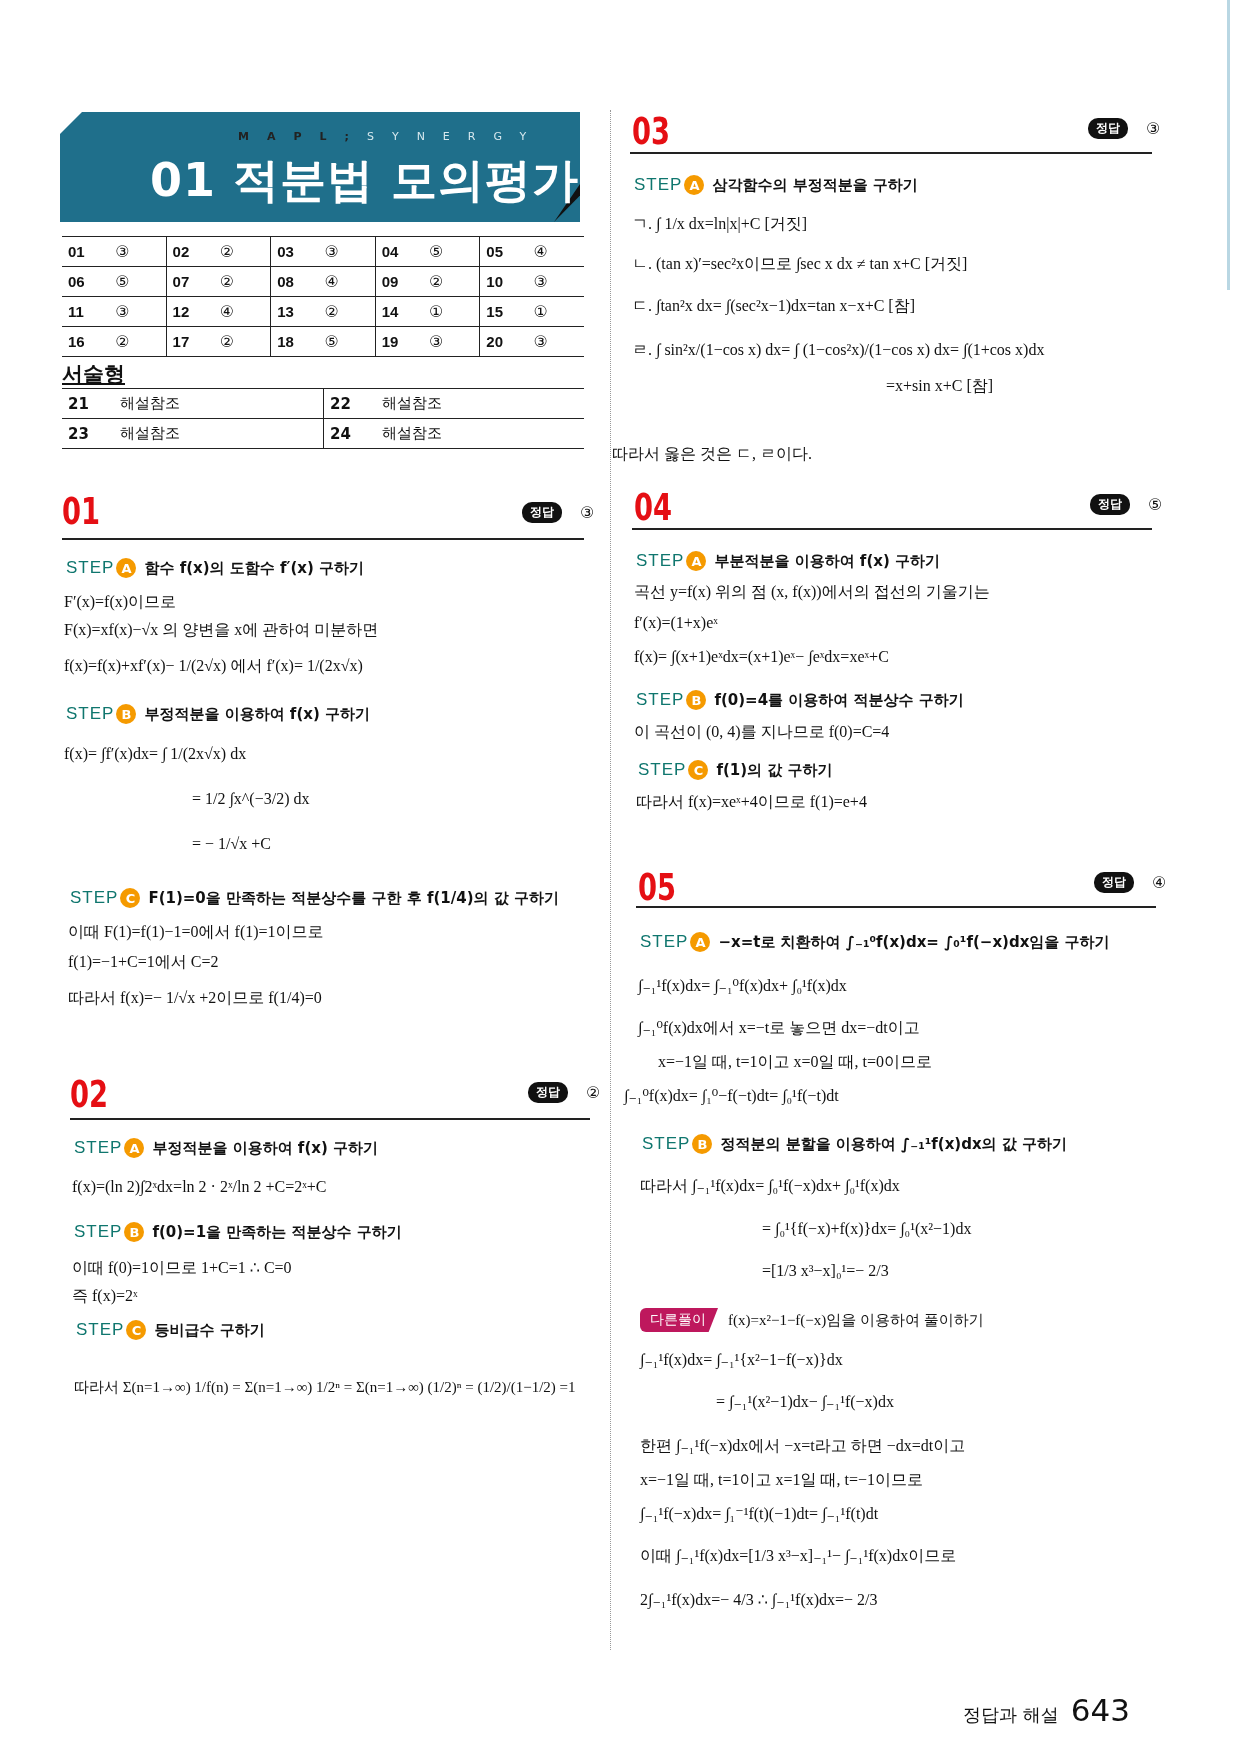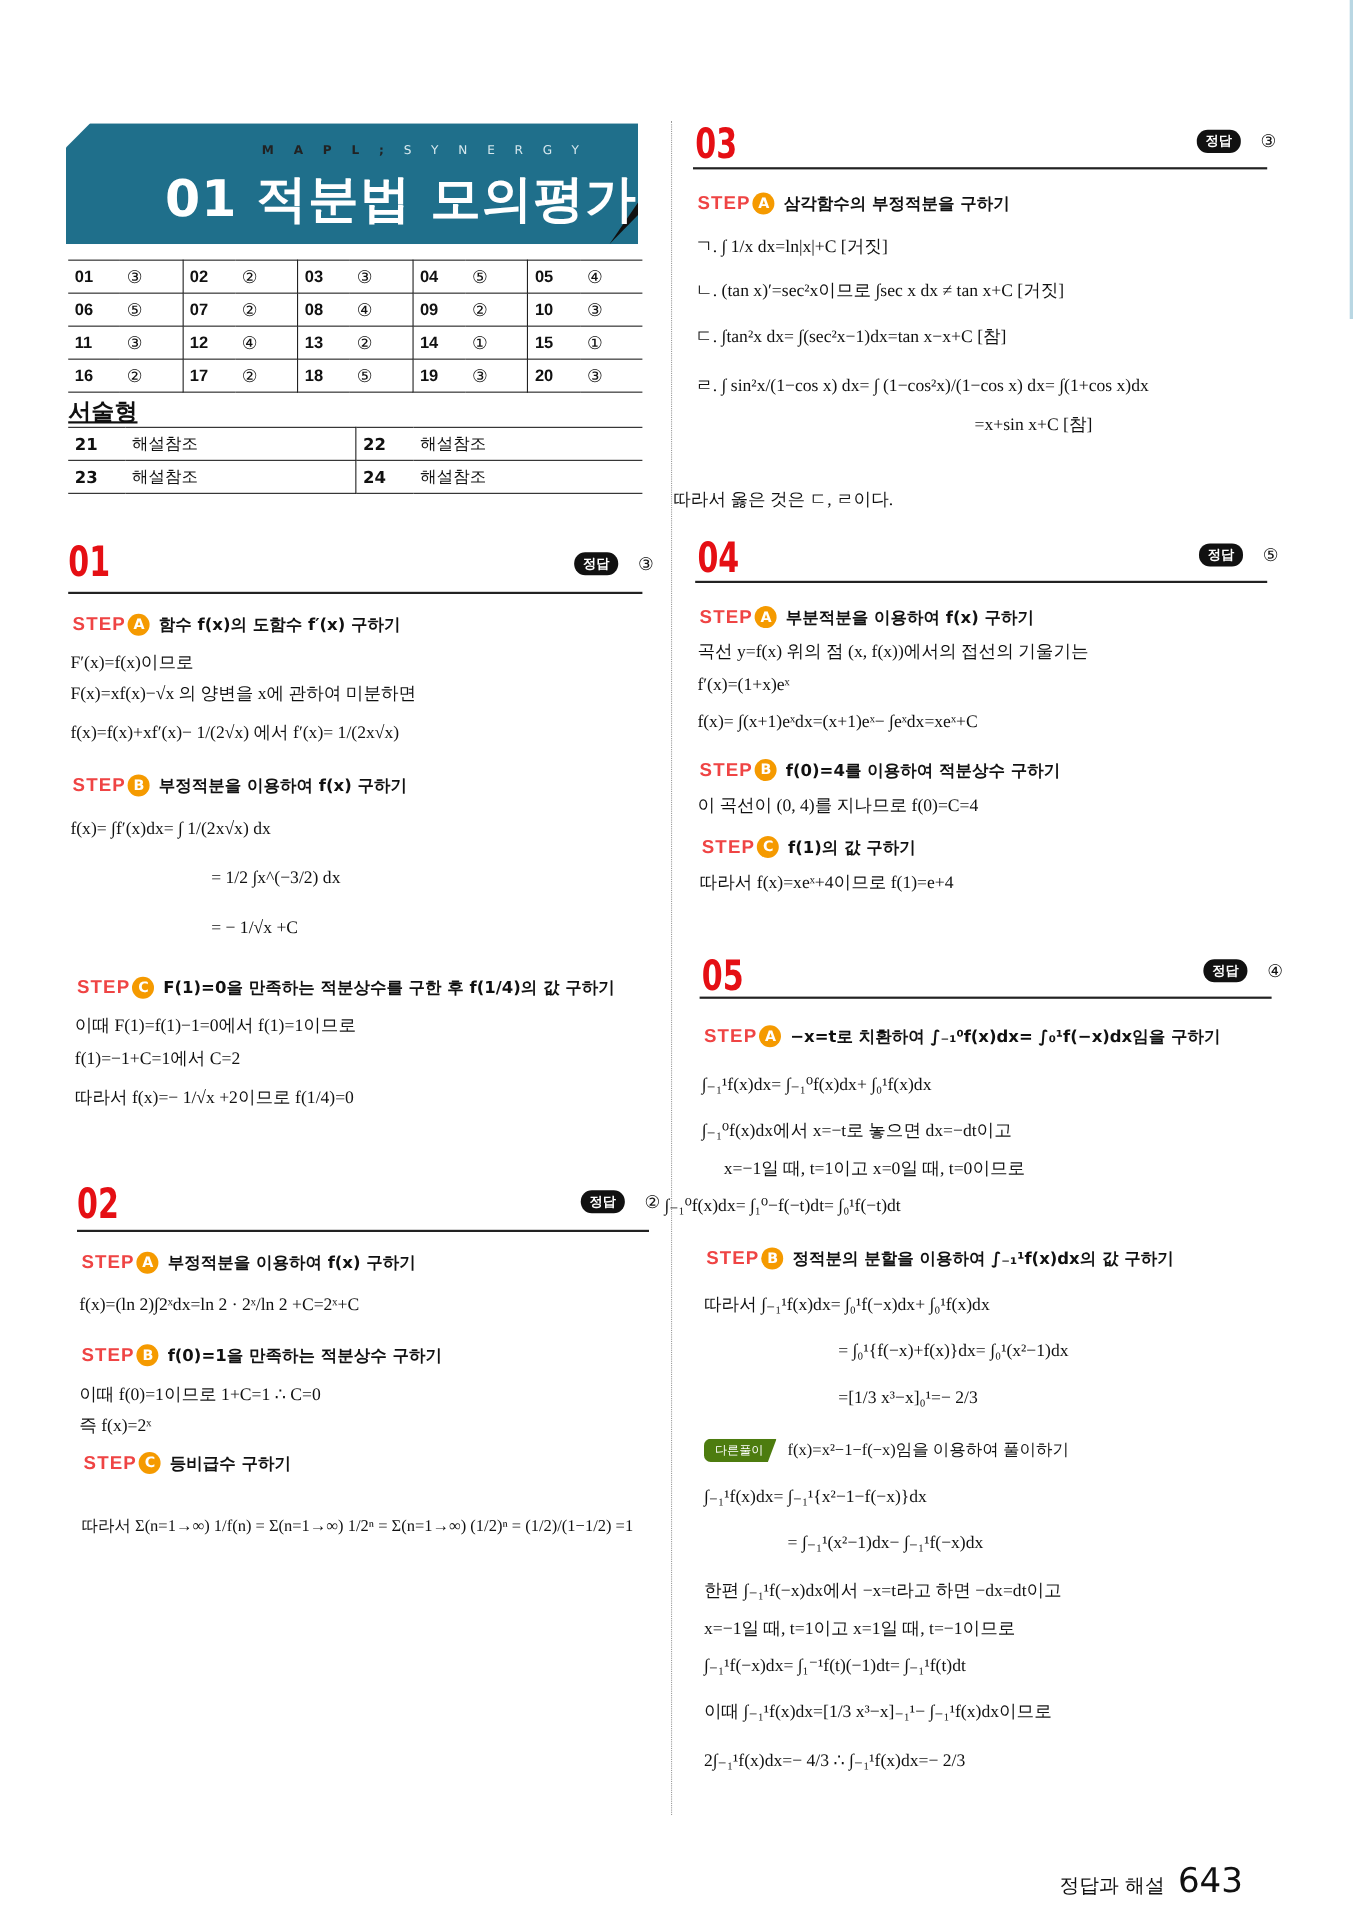--- a/index.html
+++ b/index.html
@@ -40,27 +40,27 @@
 
   
   .prob { position:absolute; }
   .prob-num { font-family:"DejaVu Sans Condensed","DejaVu Sans", sans-serif; font-weight:bold; font-size:38px;
     color:#e50f14; line-height:1; transform:scaleX(0.8); transform-origin:left; display:inline-block; }
   .prob-rule { position:absolute; height:2px; background:#222; }
   .answer-badge { position:absolute; display:flex; align-items:center; gap:18px; font-size:16px; }
   .badge-pill { background:#111; color:#fff; font-size:12px; padding:2px 8px; border-radius:10px; font-weight:bold; }
 
   .step { position:absolute; display:flex; align-items:center; gap:8px; font-size:15px; font-weight:bold; white-space:nowrap; }
-  .step-word { color:#ef4444; font-weight:bold; font-size:17px; letter-spacing:1px; font-family:"Liberation Sans", sans-serif; }
+  .step-word { color:#0f766e; font-weight:normal; font-size:17px; letter-spacing:1px; font-family:"Liberation Sans", sans-serif; }
   .step-circle { display:inline-flex; width:20px; height:20px; border-radius:50%; background:#f59a00; color:#fff;
     font-size:13px; align-items:center; justify-content:center; font-weight:bold; margin-left:-6px; }
   .line { position:absolute; font-size:16px; white-space:nowrap; font-family:"Liberation Serif","DejaVu Serif", serif; }
 
   .alt-badge { position:absolute; display:flex; align-items:center; gap:10px; }
-  .alt-pill { background:#4d7c0f; color:#fff; font-size:11px; padding:3px 12px 3px 10px; border-radius:6px 0 0 6px;
+  .alt-pill { background:#be185d; color:#fff; font-size:14px; padding:3px 12px 3px 10px; border-radius:6px 0 0 6px;
     clip-path:polygon(0 0, 100% 0, 88% 100%, 0 100%); }
   .alt-text { font-size:15px; font-family:"Liberation Serif", serif; }
 
   .footer { position:absolute; right:110px; top:1692px; display:flex; align-items:baseline; gap:12px; }
   .footer-label { font-size:18px; }
   .footer-page { font-size:31px; font-weight:normal;text-align:right; }
 </style>
 </head>
 <body>
 
@@ -269,21 +269,21 @@
 </div>
 <div class="prob-rule" style="left:636px; top:906px; width:520px;"></div>
 <div class="step" style="left:640px; top:932px;">
   <span class="step-word">STEP</span>
     <span class="step-circle">A</span>
   <span>−x=t로 치환하여 ∫₋₁⁰f(x)dx= ∫₀¹f(−x)dx임을 구하기</span>
 </div>
 <div class="line" style="left:638px; top:976px;">∫₋₁¹f(x)dx= ∫₋₁⁰f(x)dx+ ∫₀¹f(x)dx</div>
 <div class="line" style="left:638px; top:1018px;">∫₋₁⁰f(x)dx에서 x=−t로 놓으면 dx=−dt이고</div>
 <div class="line" style="left:638px; top:1052px;margin-left:20px;">x=−1일 때, t=1이고 x=0일 때, t=0이므로</div>
-<div class="line" style="left:604px; top:1086px;">∫₋₁⁰f(x)dx= ∫₁⁰−f(−t)dt= ∫₀¹f(−t)dt</div>
+<div class="line" style="left:624px; top:1086px;">∫₋₁⁰f(x)dx= ∫₁⁰−f(−t)dt= ∫₀¹f(−t)dt</div>
 <div class="step" style="left:642px; top:1134px;">
   <span class="step-word">STEP</span>
     <span class="step-circle">B</span>
   <span>정적분의 분할을 이용하여 ∫₋₁¹f(x)dx의 값 구하기</span>
 </div>
 <div class="line" style="left:640px; top:1176px;">따라서 ∫₋₁¹f(x)dx= ∫₀¹f(−x)dx+ ∫₀¹f(x)dx</div>
 <div class="line" style="left:762px; top:1220px;">= ∫₀¹{f(−x)+f(x)}dx= ∫₀¹(x²−1)dx</div>
 <div class="line" style="left:762px; top:1262px;">=[1/3 x³−x]₀¹=− 2/3</div>
 
 <div class="alt-badge" style="left:640px; top:1308px;">

